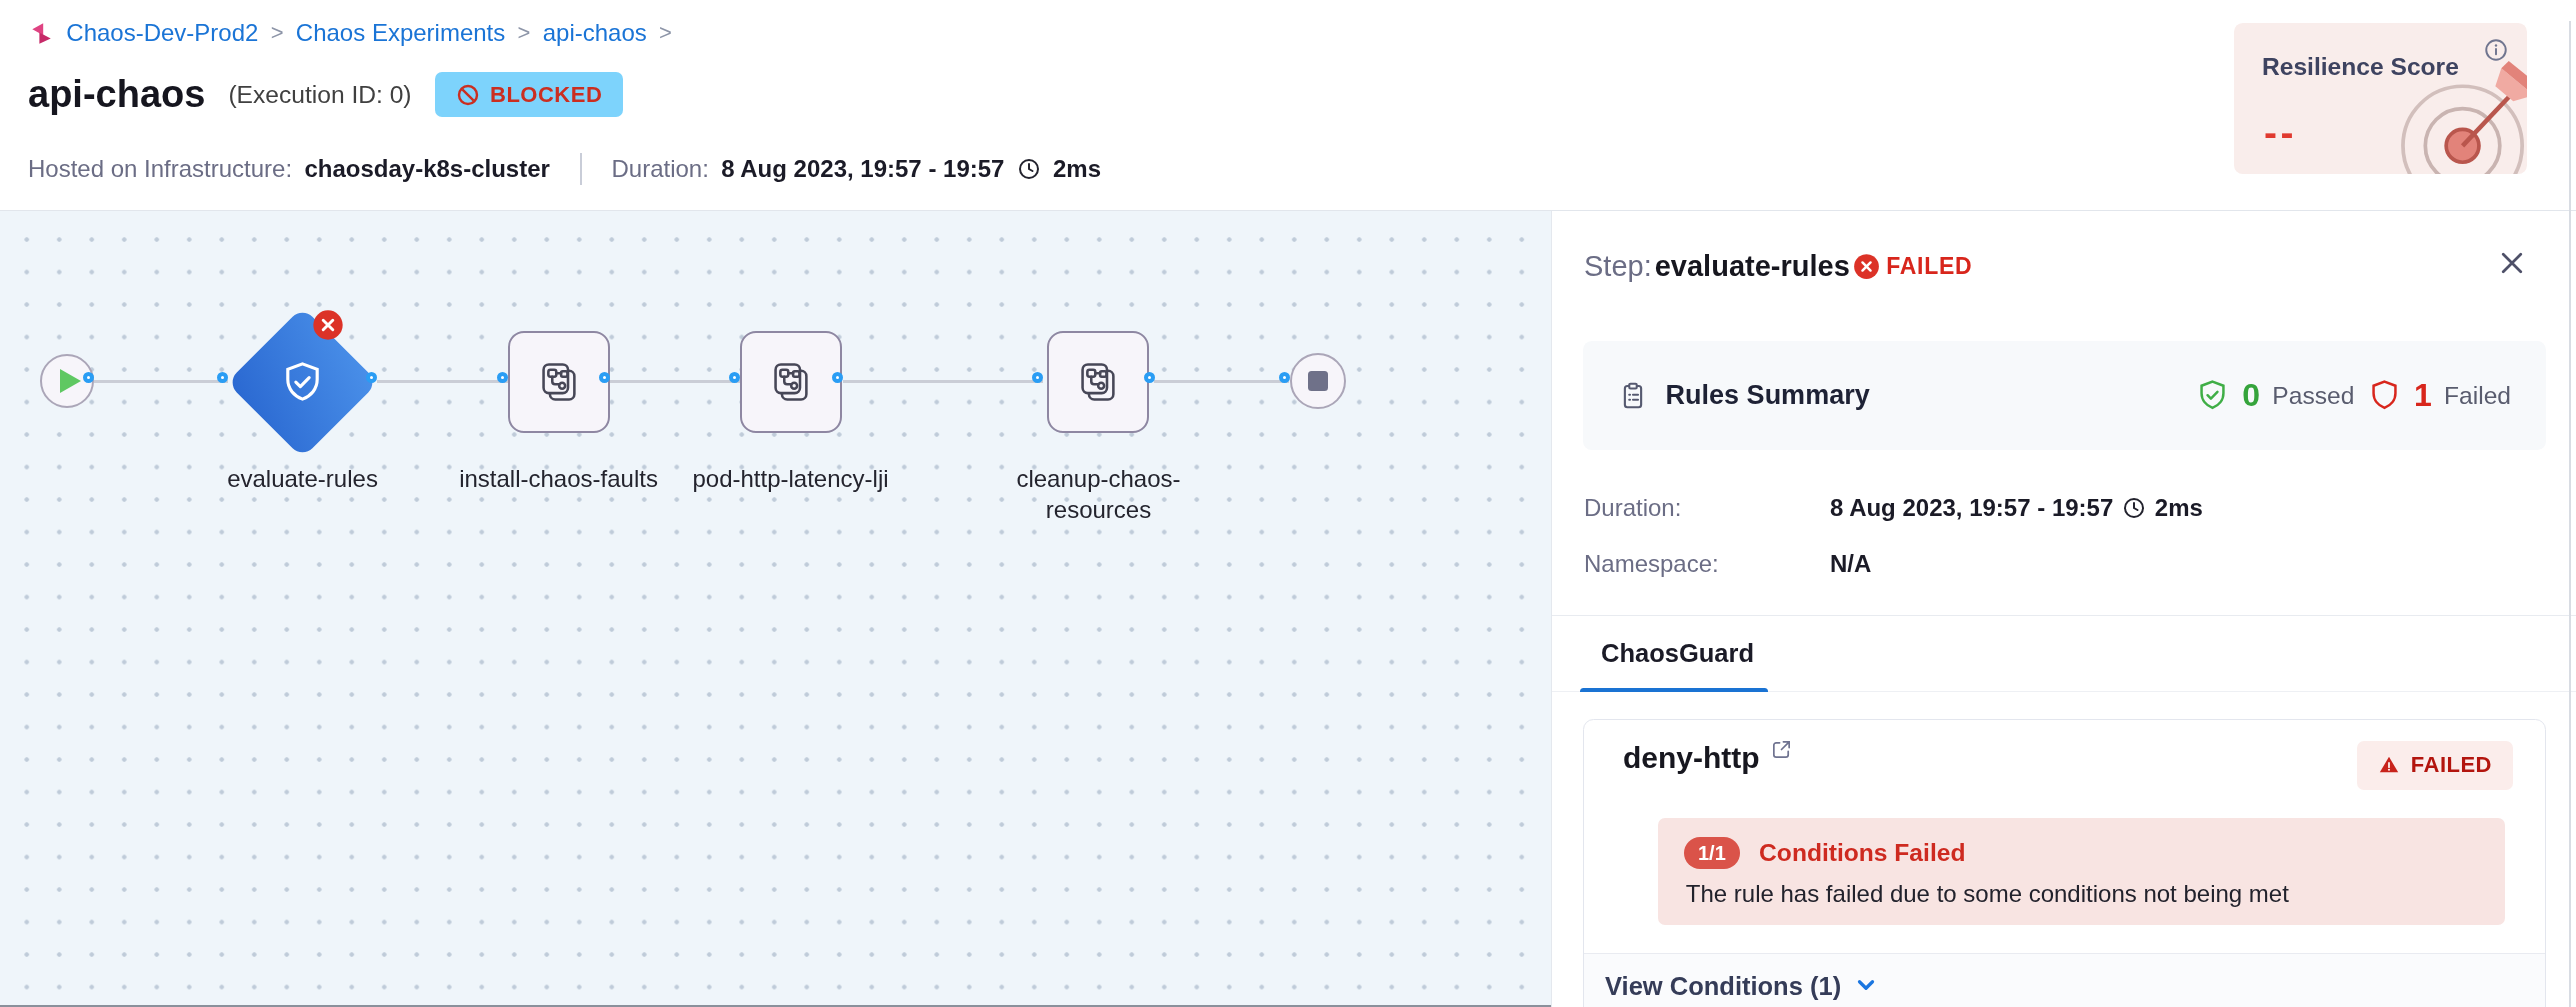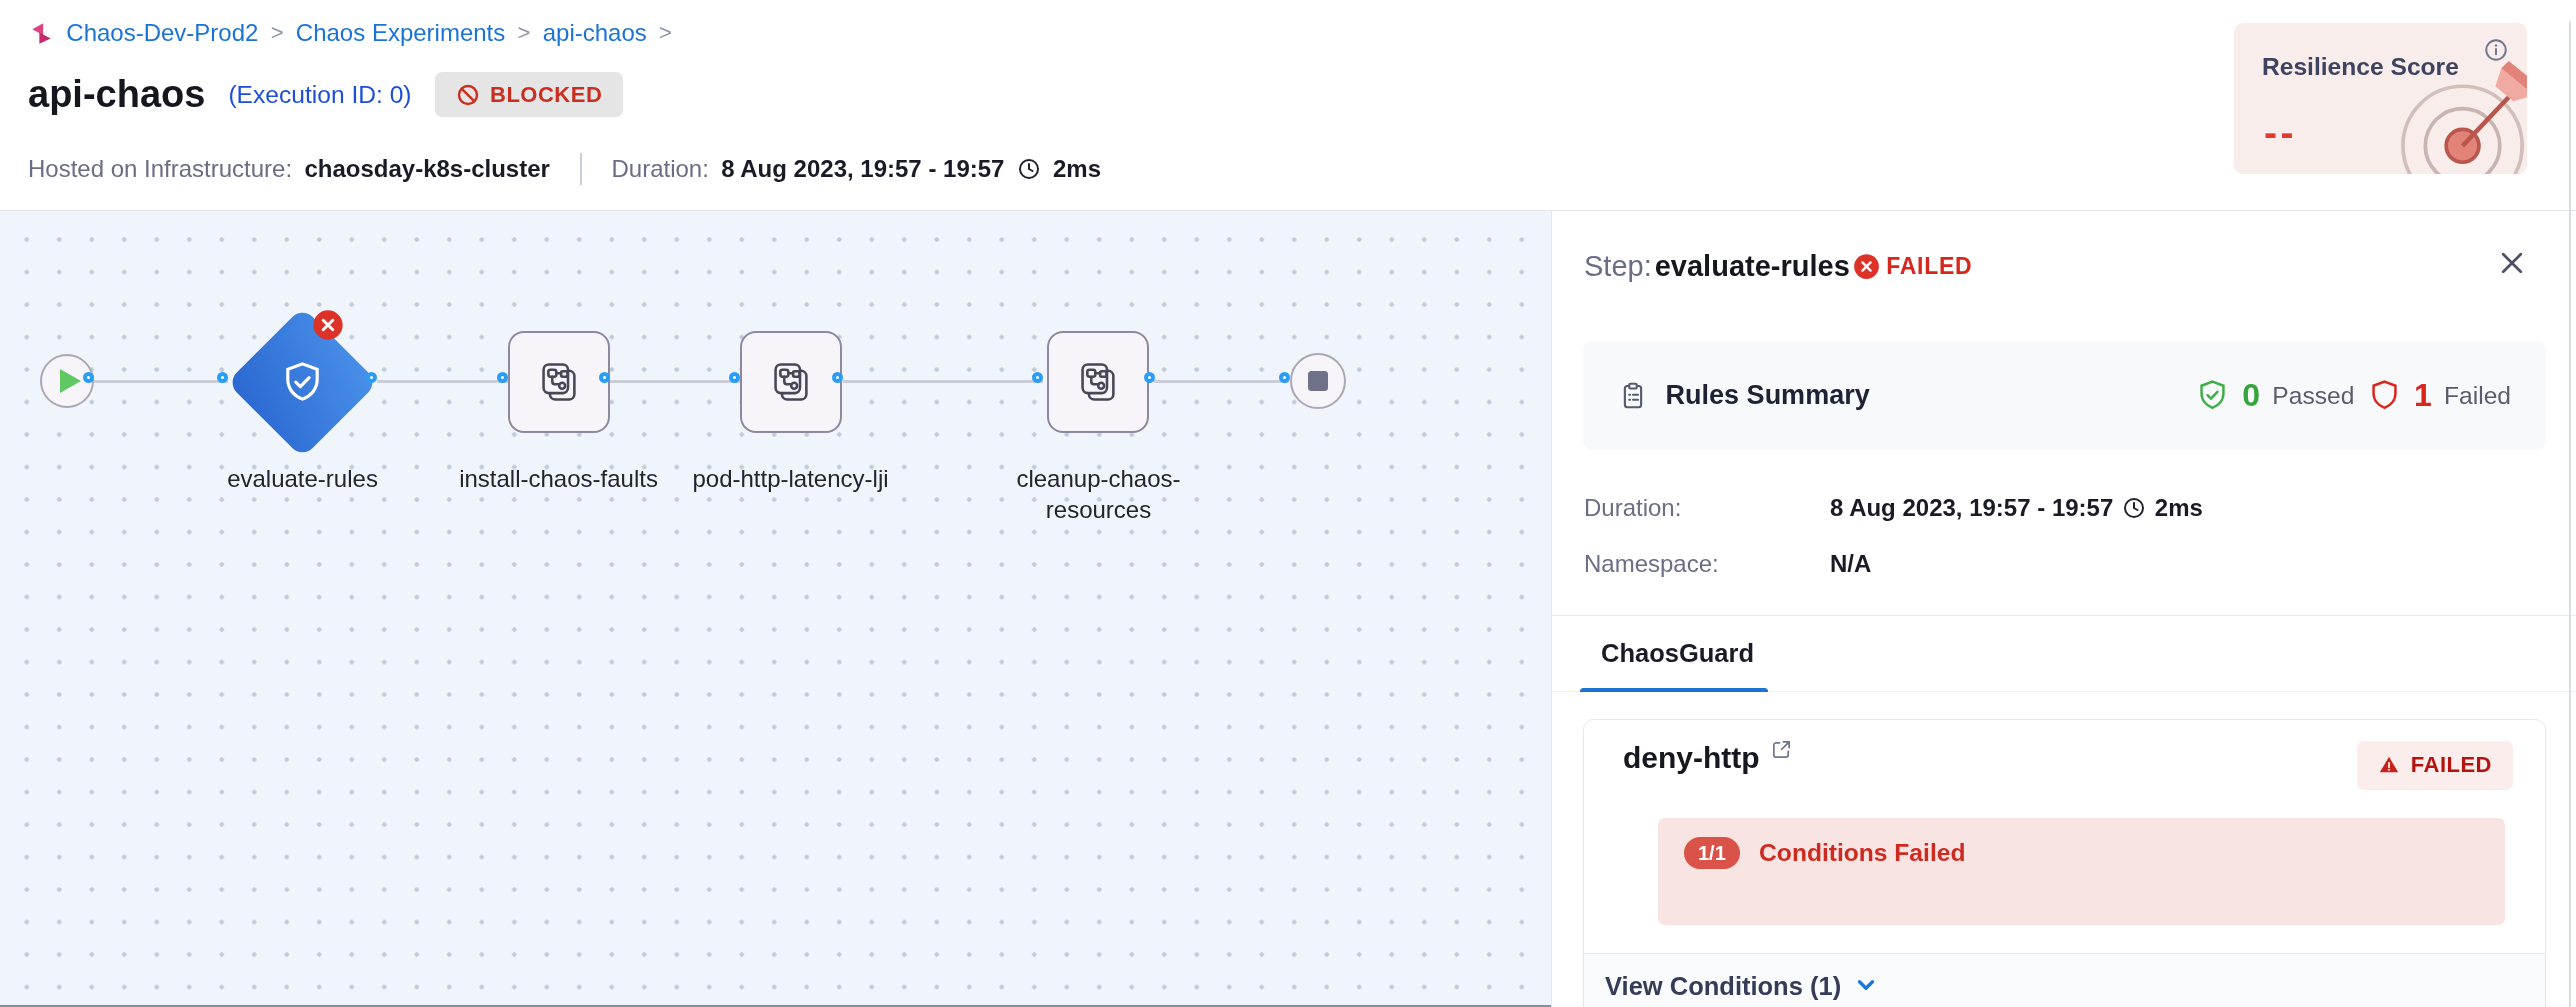--- a/index.html
+++ b/index.html
@@ -11,22 +11,22 @@
   .app { position:relative; width:2576px; height:1008px; }
 
   
   .topbar { position:absolute; left:0; top:0; width:2576px; height:211px; background:#fff; border-bottom:0.9px solid #e2e6ec; }
   .breadcrumb { position:absolute; left:28px; top:19.3px; display:flex; align-items:center; gap:12.3px; font-size:24px; }
   .bc-icon { display:flex; }
   .bc-link { color:#1a74d6; text-decoration:none; cursor:pointer; }
   .bc-sep { color:#8d95a8; font-size:22px; }
   .title-row { position:absolute; left:28px; top:72px; display:flex; align-items:center; gap:23px; }
   .page-title { margin:0; font-size:38px; font-weight:700; color:#16161f; }
-  .exec-id { font-size:24.6px; color:#1d4ed8; }
-  .blocked-badge { display:flex; align-items:center; gap:10.5px; background:#e5e5e5; color:#cb2e20; font-weight:700; font-size:22px; letter-spacing:0.5px; padding:9.7px 21px; border-radius:7px; }
+  .exec-id { font-size:24.6px; color:#404040; }
+  .blocked-badge { display:flex; align-items:center; gap:10.5px; background:#7dd3fc; color:#cb2e20; font-weight:700; font-size:22px; letter-spacing:0.5px; padding:9.7px 21px; border-radius:7px; }
   .subtitle-row { position:absolute; left:28px; top:153px; display:flex; align-items:center; gap:12.3px; font-size:24px; }
   .muted { color:#6b6d85; }
   .strong { color:#1b1b27; font-weight:700;text-align:center; }
   .vdiv { width:1.8px; height:32px; background:#c9cdd8; margin:0 17.6px; }
   .icon-inline { display:flex; align-items:center; }
 
   .res-card { position:absolute; left:2234px; top:23px; width:293px; height:151px; background:#f9edeb; border-radius:8.8px; overflow:hidden; }
   .res-title { position:absolute; left:28px; top:30px; font-size:24.6px; font-weight:700; color:#3e4360; }
   .res-info { position:absolute; right:17.6px; top:14px; cursor:pointer; }
   .res-value { position:absolute; left:30px; top:88px; font-size:39px; font-weight:800; color:#e03a2f; letter-spacing:3.5px; }
@@ -342,20 +342,21 @@
           </span>
           <span>FAILED</span>
         </span>
       </div>
 
       <div class="rc-alert">
         <div class="alert-row1">
           <span class="ratio-pill">1/1</span>
           <span class="alert-title">Conditions Failed</span>
         </div>
+        <div class="alert-msg">The rule has failed due to some conditions not being met</div>
       </div>
 
       <div class="rc-footer">
         <span class="footer-text">View Conditions (1)</span>
         <span class="icon-inline">
           <svg width="26" height="26" viewBox="0 0 24 24" fill="none" stroke="#1b76e0" stroke-width="3" stroke-linecap="round" stroke-linejoin="round">
               <path d="M6 9l6 6 6-6"></path>
             </svg>
         </span>
       </div>

